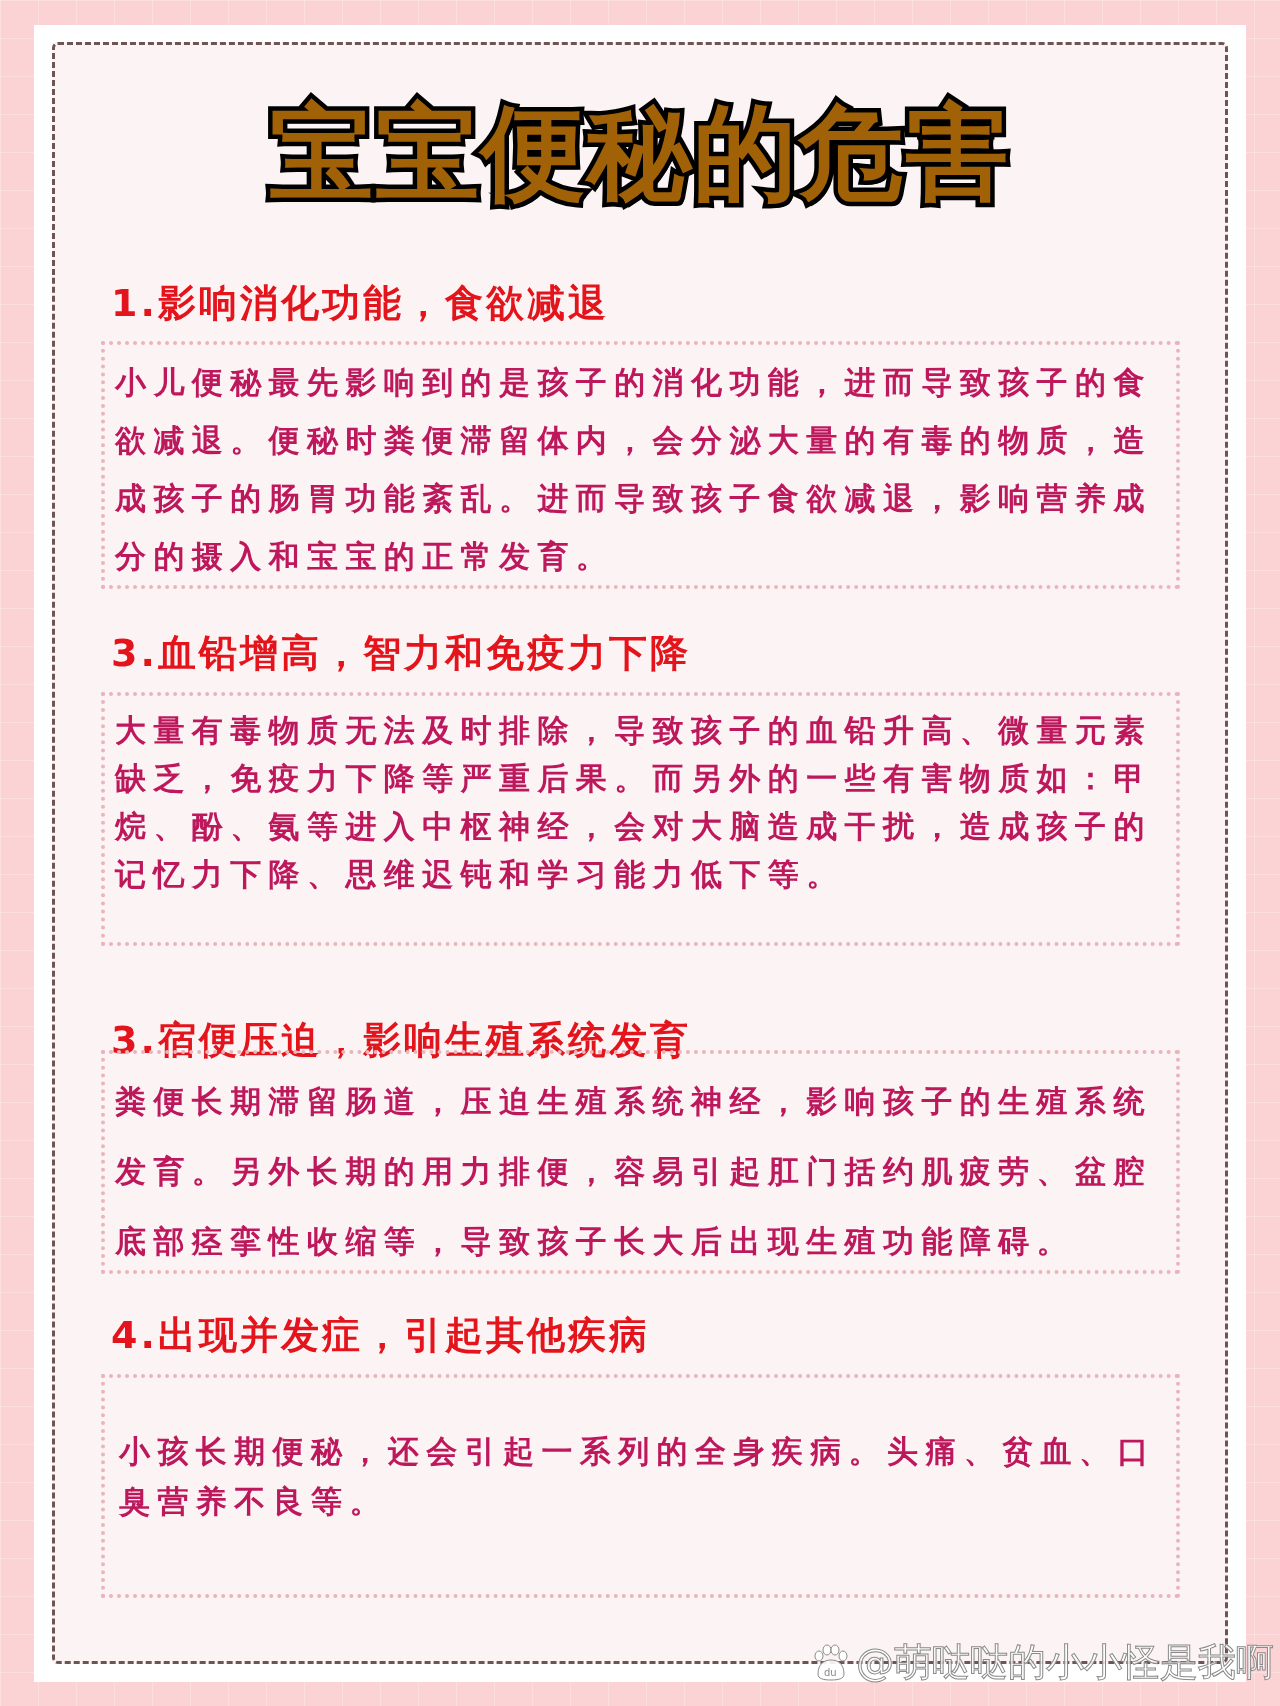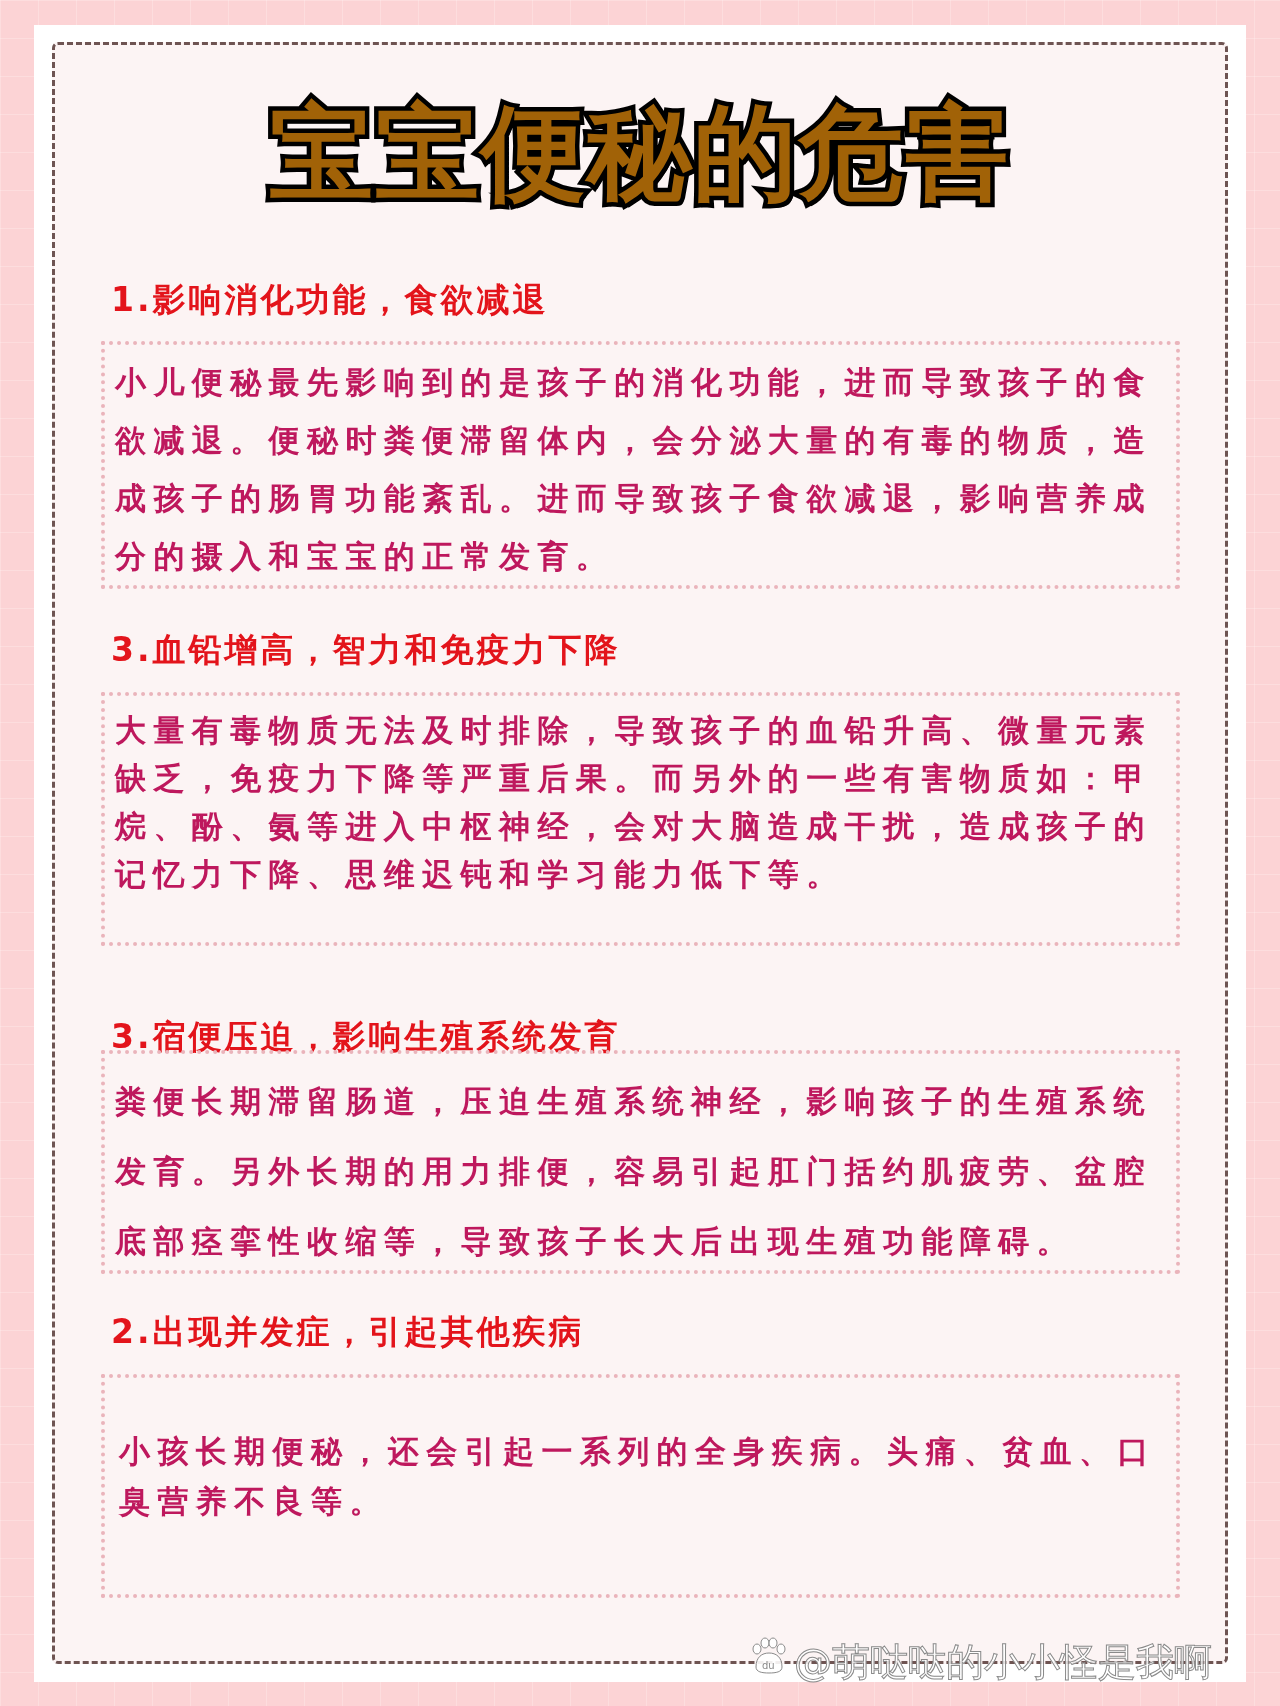--- a/index.html
+++ b/index.html
@@ -38,43 +38,43 @@
     color: #a16207;
     -webkit-text-stroke: 9px #000;
     paint-order: stroke fill;
     text-shadow: 3px 4px 0 #000;
     line-height: 1.1;
   }
   .heading {
     position: absolute;
     left: 111px;
     font-weight: bold;
-    font-size: 33px;
+    font-size: 38px;
     color: #e3141b;
     letter-spacing: 3px;
     white-space: nowrap;
   }
   .box {
     position: absolute;
     left: 101px;
     width: 1079px;
     border: 4px dotted #eab4bb;
     padding: 0 0 0 10px;
   }
   .box p {
     font-weight: bold;
     font-size: 31px;
     color: #be185d;
     letter-spacing: 7.4px;
     word-break: break-all;
   }
   .watermark {
     position: absolute;
-    left: 748px; top: 1637px;
-    display: flex; align-items: flex-start;
+    left: 810px; top: 1637px;
+    display: flex; align-items: center;
     font-size: 38px;
     color: rgba(255,255,255,0.85);
     -webkit-text-stroke: 1px #8a8a8a;
     white-space: nowrap;
   }
   .paw {
     width: 40px; height: 38px; margin-right: 6px;
   }
 </style>
 </head>
@@ -94,21 +94,21 @@
 <div class="heading" style="top:628px;">3.血铅增高，智力和免疫力下降</div>
 <div class="box" style="top:692px; height:254px; padding-top:10px;">
   <p style="line-height:48px;">大量有毒物质无法及时排除，导致孩子的血铅升高、微量元素缺乏，免疫力下降等严重后果。而另外的一些有害物质如：甲烷、酚、氨等进入中枢神经，会对大脑造成干扰，造成孩子的记忆力下降、思维迟钝和学习能力低下等。</p>
 </div>
 
 <div class="heading" style="top:983px;margin-top:32px;">3.宿便压迫，影响生殖系统发育</div>
 <div class="box" style="top:1050px; height:224px; padding-top:12px;">
   <p style="line-height:70px;">粪便长期滞留肠道，压迫生殖系统神经，影响孩子的生殖系统发育。另外长期的用力排便，容易引起肛门括约肌疲劳、盆腔底部痉挛性收缩等，导致孩子长大后出现生殖功能障碍。</p>
 </div>
 
-<div class="heading" style="top:1310px;">2.出现并发症，引起其他疾病</div>
+<div class="heading" style="top:1310px;">4.出现并发症，引起其他疾病</div>
 <div class="box" style="top:1374px; height:224px; padding-top:48px; padding-left:14px;">
   <p style="line-height:50px;">小孩长期便秘，还会引起一系列的全身疾病。头痛、贫血、口臭营养不良等。</p>
 </div>
 
 <div class="watermark">
   <svg class="paw" viewBox="0 0 40 38">
     <g fill="rgba(255,255,255,0.9)" stroke="#8a8a8a" stroke-width="1">
       <ellipse cx="9" cy="12" rx="4" ry="5"></ellipse>
       <ellipse cx="17" cy="6" rx="4" ry="5"></ellipse>
       <ellipse cx="25" cy="6" rx="4" ry="5"></ellipse>

